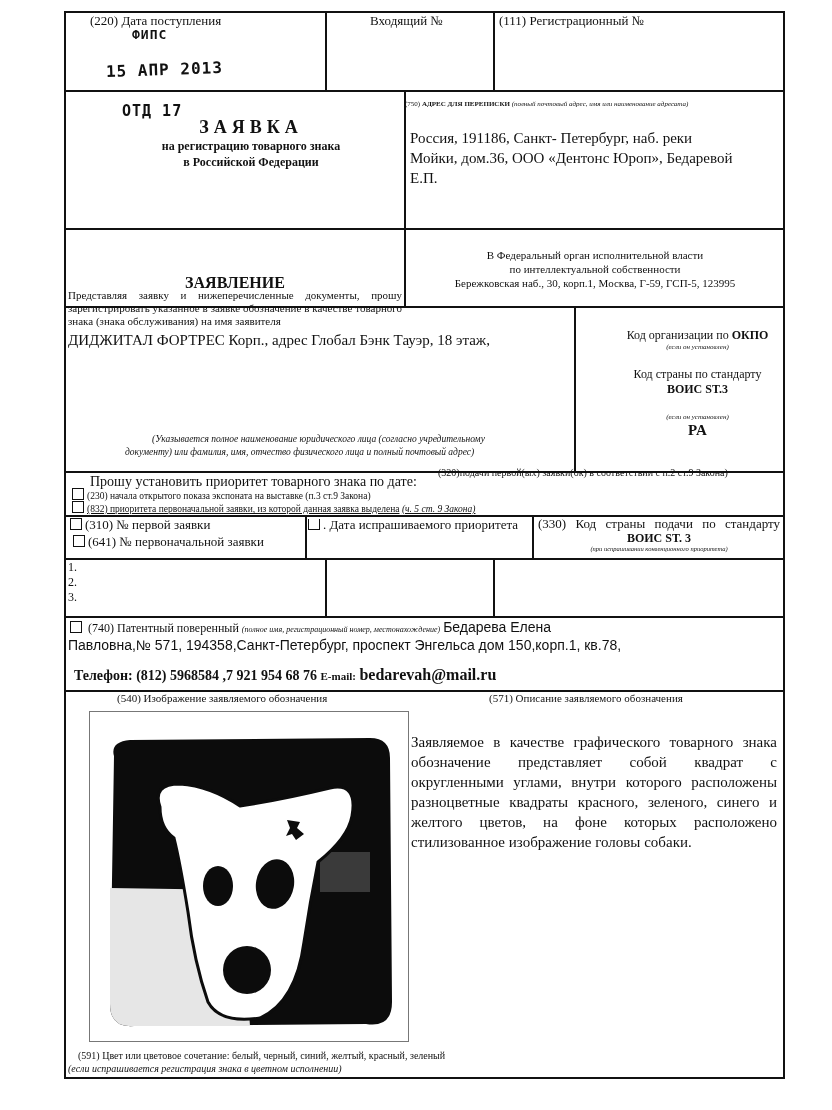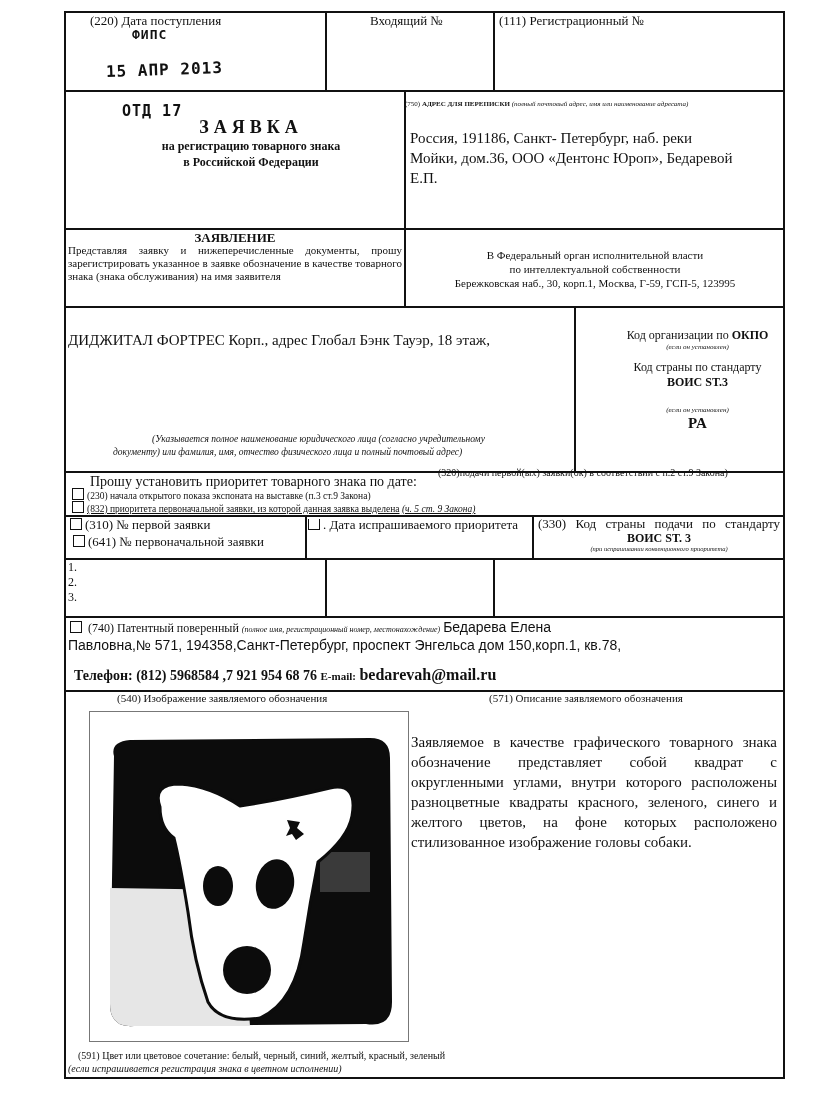--- a/index.html
+++ b/index.html
@@ -62,42 +62,42 @@
   <b>АДРЕС ДЛЯ ПЕРЕПИСКИ</b>
   <i>(полный почтовый адрес, имя или наименование адресата)</i>
 </div>
 <div class="abs" style="left:410px; top:128px; font-size:15px; line-height:20px;">
   <div>Россия, 191186, Санкт- Петербург, наб. реки</div>
   <div>Мойки, дом.36, ООО «Дентонс Юроп», Бедаревой</div>
   <div>Е.П.</div>
 </div>
 
 <div class="abs" style="left:68px; top:231px; width:334px; font-size:11px; line-height:13px;">
-  <div style="text-align:center; font-weight:bold; font-size:13px;">ЗАЯВЛЕНИЕ</div>
+  <div style="text-align:center; font-weight:bold; font-size:16px;margin-top:45px;">ЗАЯВЛЕНИЕ</div>
   <div class="just">Представляя заявку и нижеперечисленные документы, прошу зарегистрировать указанное в заявке обозначение в качестве товарного знака (знака обслуживания) на имя заявителя</div>
 </div>
 
 <div class="abs" style="left:406px; top:248px; width:378px; text-align:center; font-size:11px; line-height:14px;">
   <div>В Федеральный орган исполнительной власти</div>
   <div>по интеллектуальной собственности</div>
   <div>Бережковская наб., 30, корп.1, Москва, Г-59, ГСП-5, 123995</div>
 </div>
 
 <div class="abs" style="left:68px; top:330px; font-size:15px; line-height:20px;">
   <div>ДИДЖИТАЛ ФОРТРЕС Корп., адрес Глобал Бэнк Тауэр, 18 этаж,</div>
 </div>
 <div class="t" style="left:152px; top:434px; font-size:9.5px; font-style:italic;">(Указывается полное наименование юридического лица (согласно учредительному</div>
-<div class="t" style="left:113px; top:447px; font-size:9.5px; font-style:italic;">документу) или фамилия, имя, отчество физического лица и полный почтовый адрес)</div>
+<div class="t" style="left:125px; top:447px; font-size:9.5px; font-style:italic;">документу) или фамилия, имя, отчество физического лица и полный почтовый адрес)</div>
 
 <div class="abs" style="left:576px; top:328px; width:243px; text-align:center;">
   <div style="font-size:12px; line-height:15px;">
     <b style="font-weight:normal;">Код организации по </b><b>ОКПО</b>
   </div>
   <div class="small-it">(если он установлен)</div>
-  <div style="font-size:12px; line-height:15px; margin-top:9px;">Код страны по стандарту</div>
+  <div style="font-size:12px; line-height:15px; margin-top:16px;">Код страны по стандарту</div>
   <div style="font-size:12px; font-weight:bold; line-height:15px;">ВОИС ST.3</div>
   <div class="small-it" style="margin-top:16px;">(если он установлен)</div>
   <div style="font-size:15px; font-weight:bold; line-height:18px;">PA</div>
 </div>
 
 <div class="t" style="left:90px; top:474px; font-size:14px;">
   <span>Прошу установить приоритет товарного знака по дате:</span>
 </div>
 <div class="t" style="left:438px; top:467px; font-size:10px;">
   <span>(320)подачи первой(ых) заявки(ок) в соответствии с п.2 ст.9 Закона)</span>

